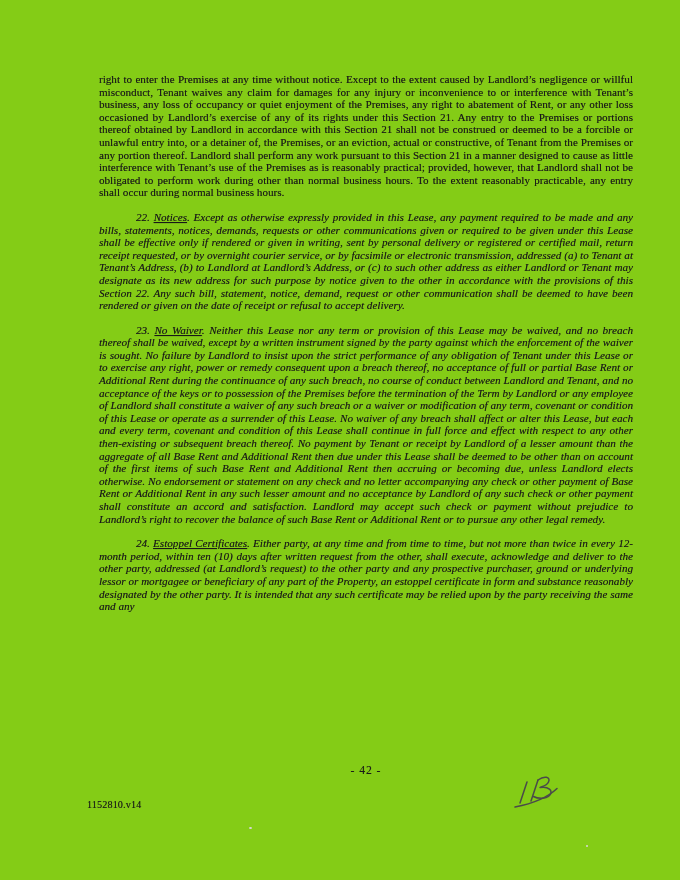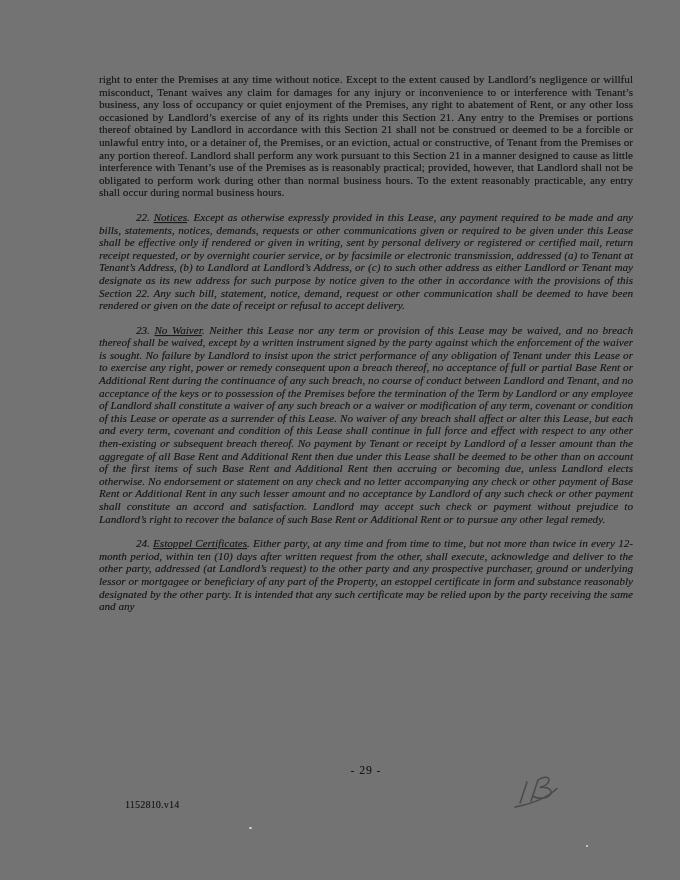--- a/index.html
+++ b/index.html
@@ -4,21 +4,21 @@
 <style>
   html, body {
     margin: 0;
     padding: 0;
     background: #ffffff;
   }
   .page {
     position: relative;
     width: 680px;
     height: 880px;
-    background: #737373;
+    background: #84cc16;
     overflow: hidden;
     font-family: "Liberation Serif", serif;
     color: #181818;
   }
   .text-block {
     position: absolute;
     left: 99px;
     top: 73px;
     width: 534px;
     font-size: 11px;
@@ -48,21 +48,20 @@
     letter-spacing: 1px;
     text-shadow: 0.2px 0.2px 0.35px rgba(25,25,25,0.5);
   }
   .doc-id {
     position: absolute;
     left: 87px;
     top: 799px;
     font-size: 10px;
     letter-spacing: 0.2px;
     text-shadow: 0.2px 0.2px 0.3px rgba(25,25,25,0.5);
-    margin-left: 38px;
   }
   .initials {
     position: absolute;
     left: 510px;
     top: 775px;
     width: 62px;
     height: 38px;
   }
   .speck {
     position: absolute;
@@ -82,21 +81,21 @@
     <p class="para"><span>right to enter the Premises at any time without notice.  Except to the extent caused by Landlord’s negligence or willful misconduct, Tenant waives any claim for damages for any injury or inconvenience to or interference with Tenant’s business, any loss of occupancy or quiet enjoyment of the Premises, any right to abatement of Rent, or any other loss occasioned by Landlord’s exercise of any of its rights under this Section 21.  Any entry to the Premises or portions thereof obtained by Landlord in accordance with this Section 21 shall not be construed or deemed to be a forcible or unlawful entry into, or a detainer of, the Premises, or an eviction, actual or constructive, of Tenant from the Premises or any portion thereof.  Landlord shall perform any work pursuant to this Section 21 in a manner designed to cause as little interference with Tenant’s use of the Premises as is reasonably practical; provided, however, that Landlord shall not be obligated to perform work during other than normal business hours.  To the extent reasonably practicable, any entry shall occur during normal business hours.</span></p>
 
     <p class="para indent"><span class="sec-num">22. </span><span class="sec-heading">Notices</span><span>.  Except as otherwise expressly provided in this Lease, any payment required to be made and any bills, statements, notices, demands, requests or other communications given or required to be given under this Lease shall be effective only if rendered or given in writing, sent by personal delivery or registered or certified mail, return receipt requested, or by overnight courier service, or by facsimile or electronic transmission, addressed (a) to Tenant at Tenant’s Address, (b) to Landlord at Landlord’s Address, or (c) to such other address as either Landlord or Tenant may designate as its new address for such purpose by notice given to the other in accordance with the provisions of this Section 22.  Any such bill, statement, notice, demand, request or other communication shall be deemed to have been rendered or given on the date of receipt or refusal to accept delivery.</span></p>
 
     <p class="para indent"><span class="sec-num">23. </span><span class="sec-heading">No Waiver</span><span>.  Neither this Lease nor any term or provision of this Lease may be waived, and no breach thereof shall be waived, except by a written instrument signed by the party against which the enforcement of the waiver is sought.  No failure by Landlord to insist upon the strict performance of any obligation of Tenant under this Lease or to exercise any right, power or remedy consequent upon a breach thereof, no acceptance of full or partial Base Rent or Additional Rent during the continuance of any such breach, no course of conduct between Landlord and Tenant, and no acceptance of the keys or to possession of the Premises before the termination of the Term by Landlord or any employee of Landlord shall constitute a waiver of any such breach or a waiver or modification of any term, covenant or condition of this Lease or operate as a surrender of this Lease.  No waiver of any breach shall affect or alter this Lease, but each and every term, covenant and condition of this Lease shall continue in full force and effect with respect to any other then-existing or subsequent breach thereof.  No payment by Tenant or receipt by Landlord of a lesser amount than the aggregate of all Base Rent and Additional Rent then due under this Lease shall be deemed to be other than on account of the first items of such Base Rent and Additional Rent then accruing or becoming due, unless Landlord elects otherwise.  No endorsement or statement on any check and no letter accompanying any check or other payment of Base Rent or Additional Rent in any such lesser amount and no acceptance by Landlord of any such check or other payment shall constitute an accord and satisfaction.  Landlord may accept such check or payment without prejudice to Landlord’s right to recover the balance of such Base Rent or Additional Rent or to pursue any other legal remedy.</span></p>
 
     <p class="para indent"><span class="sec-num">24. </span><span class="sec-heading">Estoppel Certificates</span><span>.  Either party, at any time and from time to time, but not more than twice in every 12-month period, within ten (10) days after written request from the other, shall execute, acknowledge and deliver to the other party, addressed (at Landlord’s request) to the other party and any prospective purchaser, ground or underlying lessor or mortgagee or beneficiary of any part of the Property, an estoppel certificate in form and substance reasonably designated by the other party.  It is intended that any such certificate may be relied upon by the party receiving the same and any</span></p>
 
   </div>
 
-  <div class="footer-page-number">- 29 -</div>
+  <div class="footer-page-number">- 42 -</div>
 
   <div class="doc-id">1152810.v14</div>
 
   <svg class="initials" viewBox="0 0 62 38" aria-hidden="true">
     <g fill="none" stroke="#4a4a4a" stroke-width="1.5" stroke-linecap="round" stroke-linejoin="round">
       <path d="M10 28 L17 7"></path>
       <path d="M21 26 L28 5"></path>
       <path d="M28 5 C34 0.5 41 1.5 38.5 7 C36.5 11.5 30 11.5 30 12.5 C38 11 44 15.5 39.5 20.5 C35.5 24.5 27 23.5 23.5 21.5"></path>
       <path d="M5 32 C18 29.5 35 25 47 13.5"></path>
     </g>

